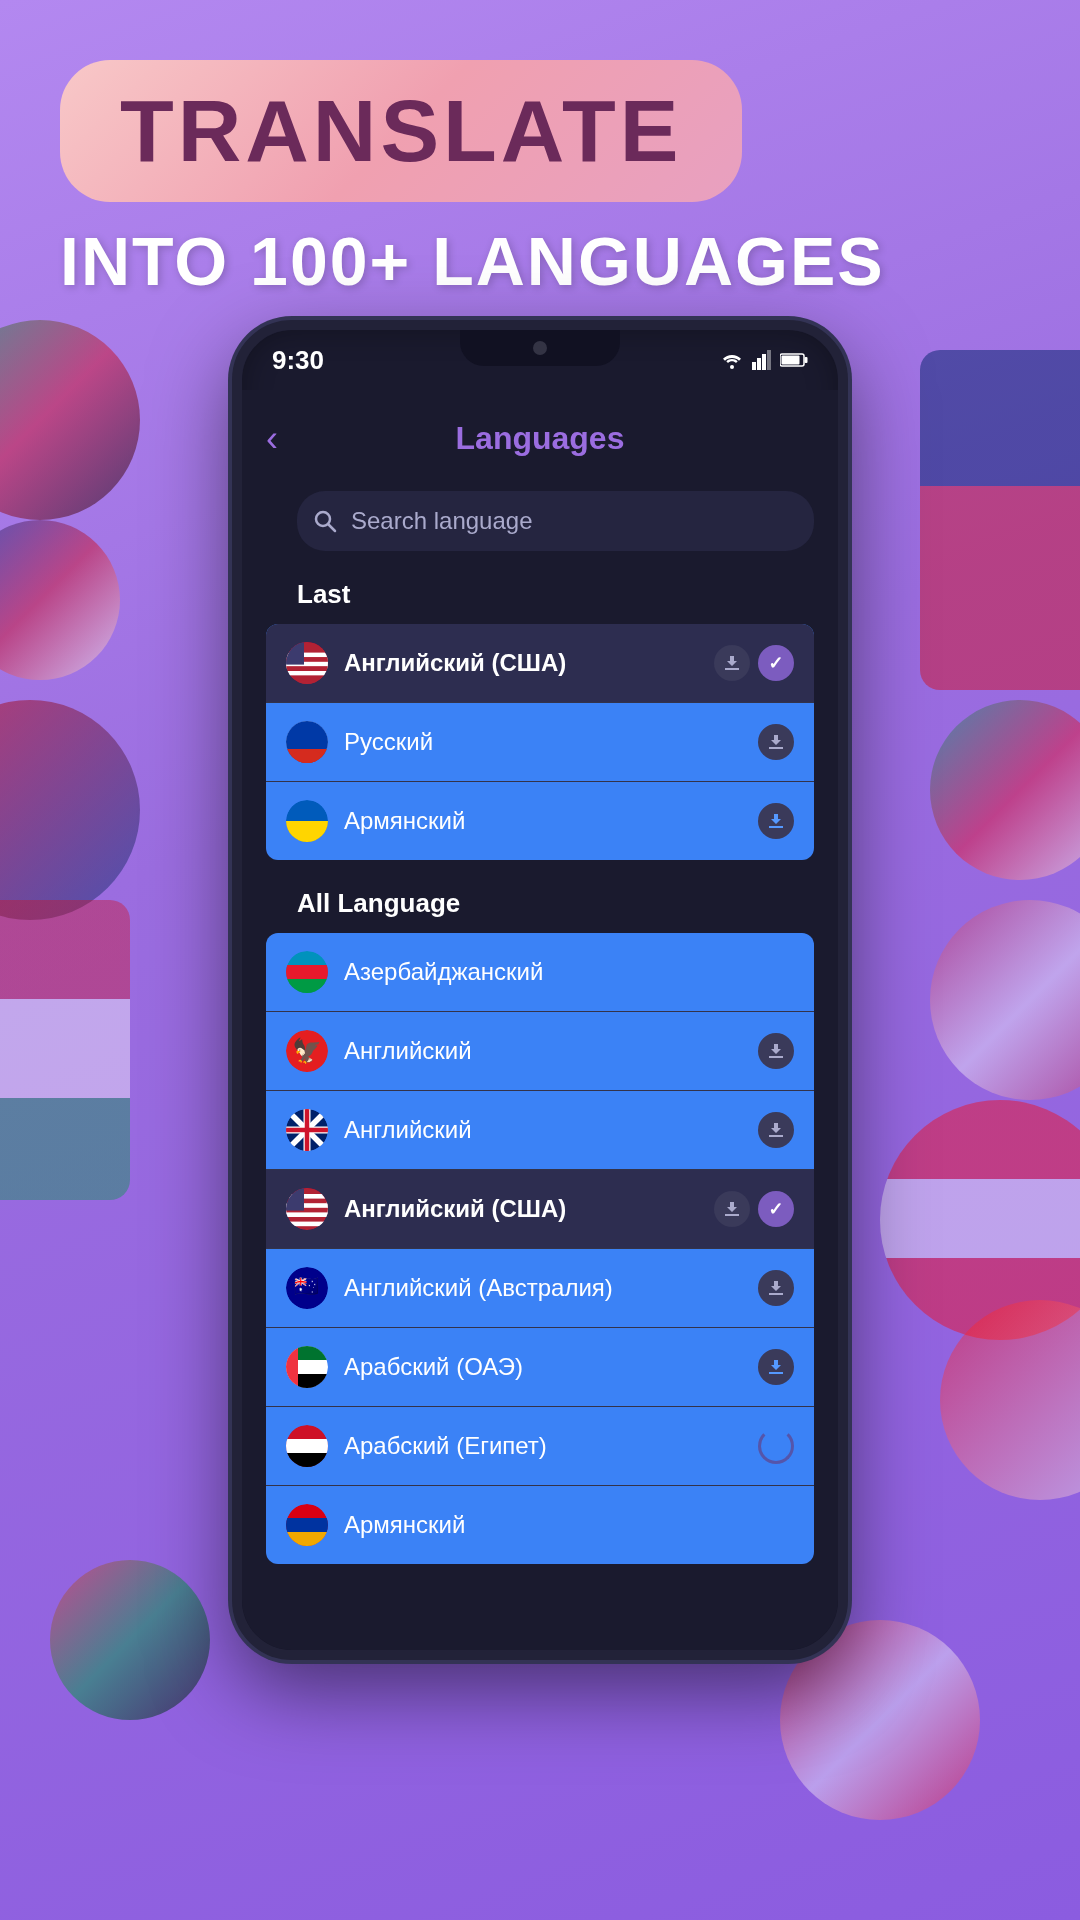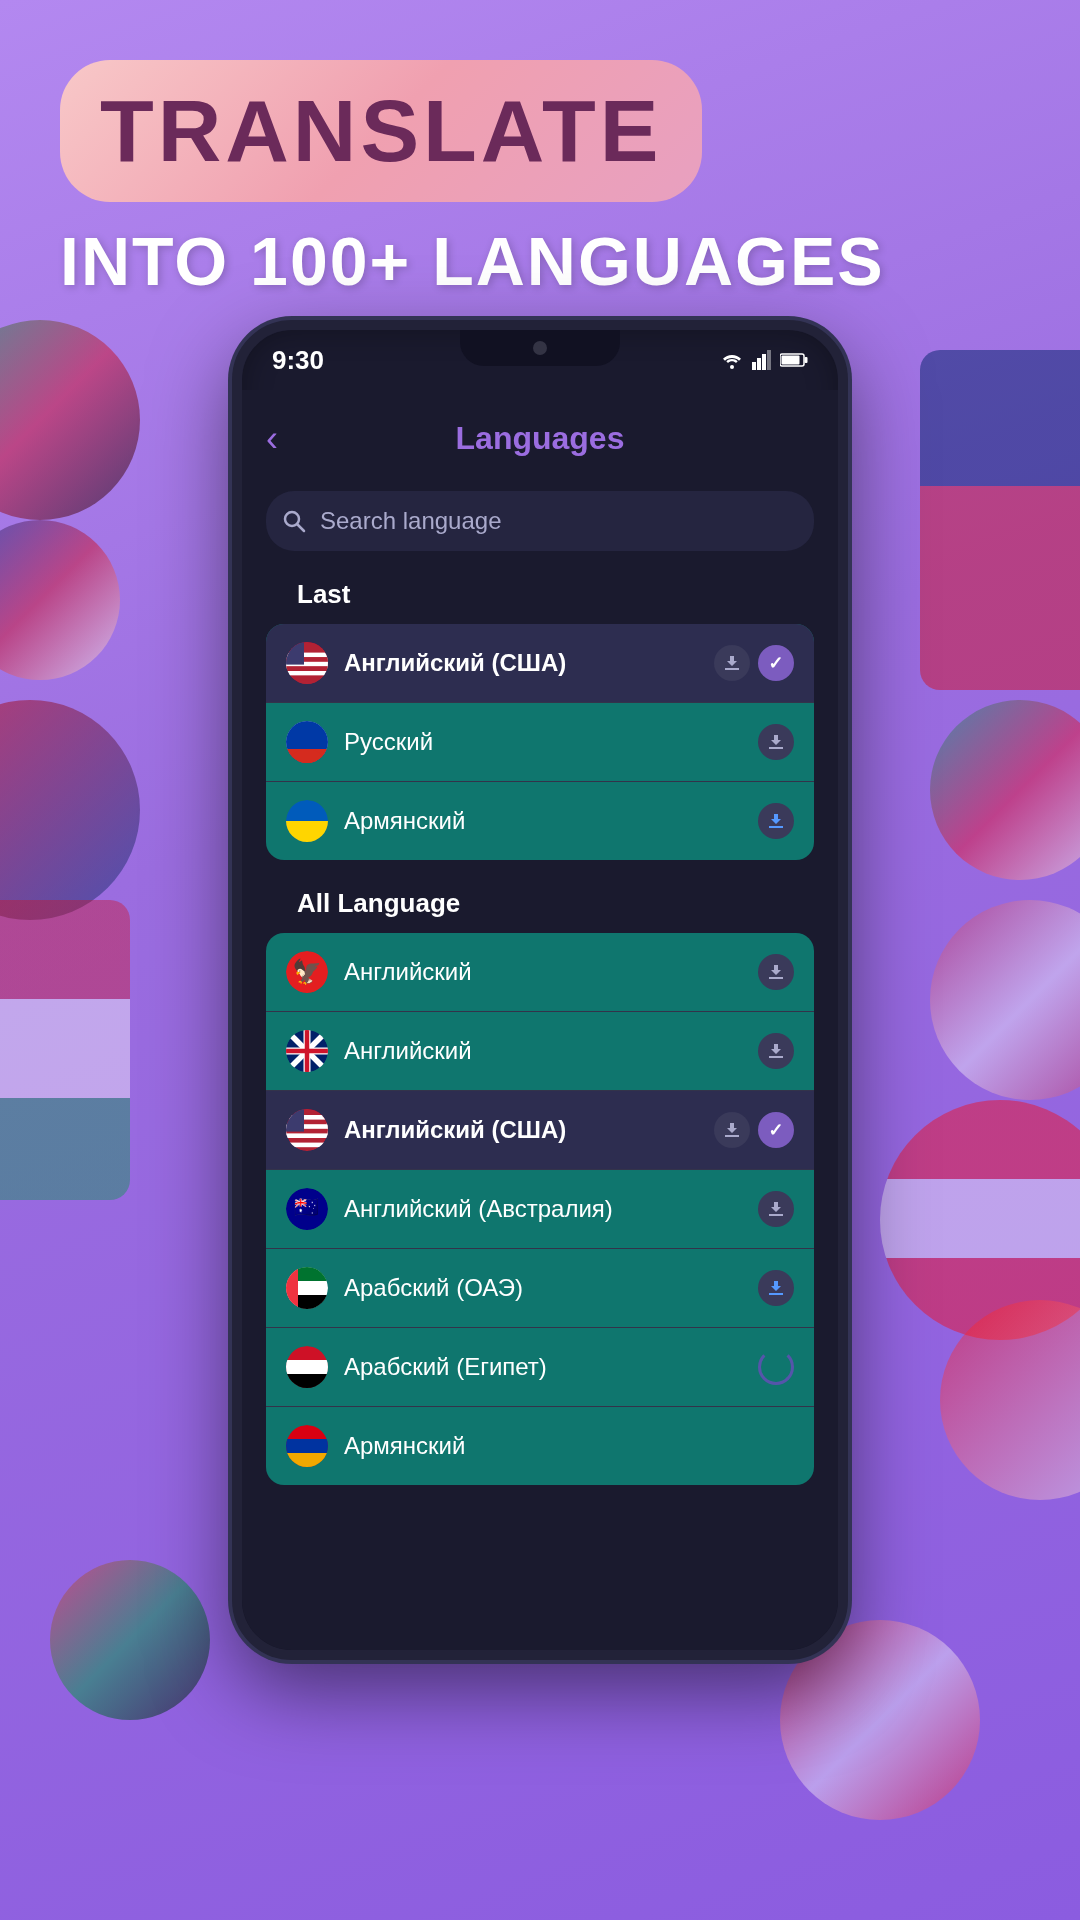--- a/index.html
+++ b/index.html
@@ -28,21 +28,21 @@
       position: relative;
       z-index: 2;
       padding: 60px 60px 30px 60px;
       text-align: left;
     }
 
     .translate-badge {
       display: inline-block;
       background: linear-gradient(135deg, #f8c8c8 0%, #f0a0b0 50%, #e8a0c0 100%);
       border-radius: 50px;
-      padding: 20px 40px;
+      padding: 20px 60px;
       margin-bottom: 20px;
     }
 
     .translate-badge-text {
       font-size: 88px;
       font-weight: 900;
       color: #6b2a5a;
       letter-spacing: 4px;
       text-transform: uppercase;
     }
@@ -169,40 +169,41 @@
 
     
     .search-bar {
       background: #252540;
       border-radius: 28px;
       display: flex;
       align-items: center;
       padding: 16px 16px;
       margin-bottom: 28px;
       gap: 14px;
+      margin-left: 31px;
     }
 
     .search-placeholder {
       color: #aaaacc;
       font-size: 24px;
     }
 
     
     .section-label {
       font-size: 26px;
       font-weight: 700;
       color: #ffffff;
       margin-bottom: 14px;
       margin-left: 31px;
     }
 
     
     .lang-group {
-      background: #0f766e;
-      border-radius: 18px;
+      background: #3b82f6;
+      border-radius: 12px;
       overflow: hidden;
       margin-bottom: 28px;
     }
 
     .lang-item {
       display: flex;
       align-items: center;
       padding: 18px 20px;
       gap: 16px;
       border-bottom: 1px solid #33334a;
@@ -418,20 +419,31 @@
             <svg width="18" height="18" viewBox="0 0 18 18" fill="#5599ff">
                 <path d="M9 12L4 7h3V2h4v5h3L9 12zM2 14h14v2H2v-2z"></path>
               </svg>
           </div>
         </div>
       </div>
 
       <div class="section-label">All Language</div>
       <div class="lang-group">
 
+        <div class="lang-item">
+          <div class="flag-circle">
+            <svg width="42" height="42" viewBox="0 0 42 42">
+                <circle cx="21" cy="21" r="21" fill="#0092BC"></circle>
+                <rect y="14" width="42" height="14" fill="#E8192C"></rect>
+                <rect y="28" width="42" height="14" fill="#009A44"></rect>
+                <circle cx="21" cy="21" r="21" fill="none"></circle>
+              </svg>
+          </div>
+          <span class="lang-name">Азербайджанский</span>
+        </div>
 
         <div class="lang-item">
           <div class="flag-circle">
             <svg width="42" height="42" viewBox="0 0 42 42">
                 <circle cx="21" cy="21" r="21" fill="#E41E20"></circle>
                 <text x="21" y="29" text-anchor="middle" font-size="24" fill="#000">🦅</text>
               </svg>
           </div>
           <span class="lang-name">Английский</span>
           <div class="download-icon">

